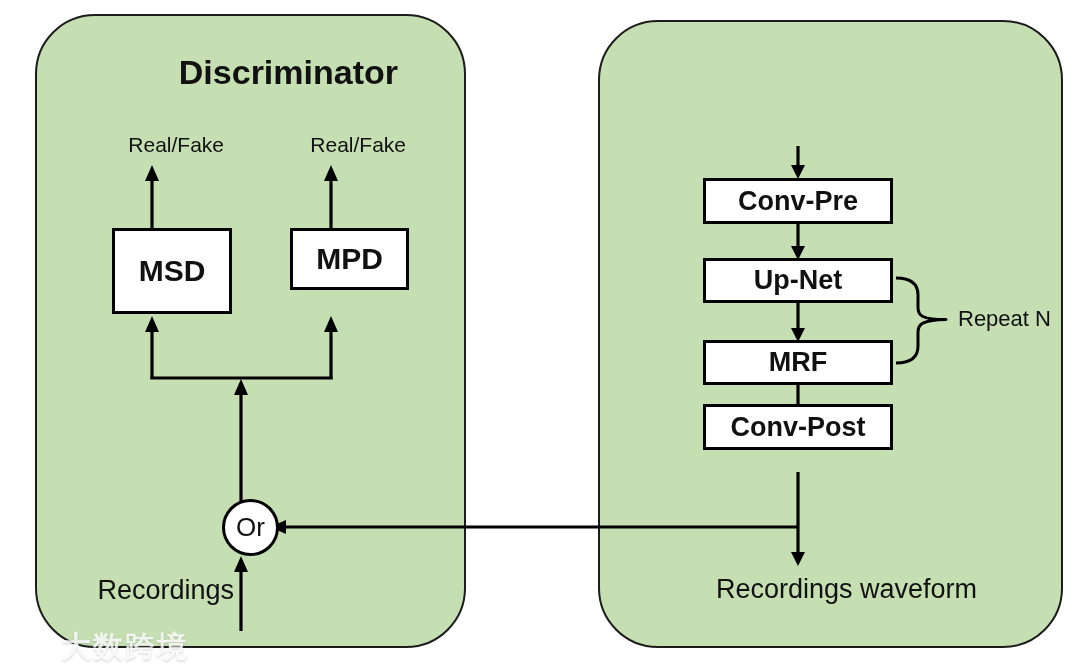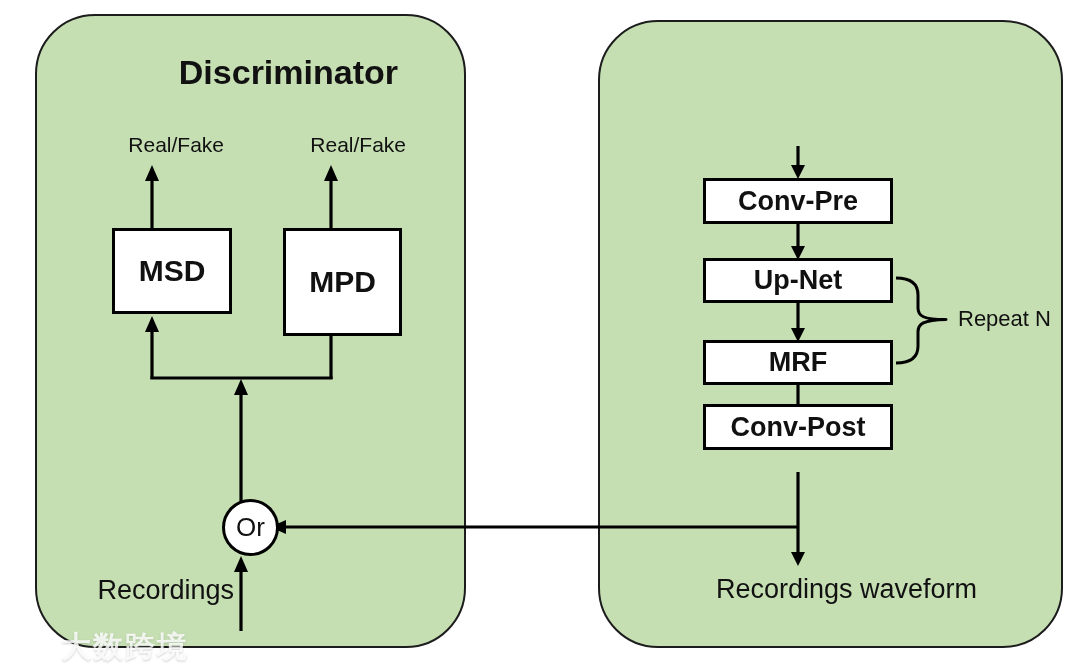--- a/index.html
+++ b/index.html
@@ -112,21 +112,21 @@
         <polygon points="798,566 791,552 805,552"></polygon>
     </g>
 
     <path class="brace" d="M 896 278 C 911 278 918 284 918 295 L 918 308 C 918 316 923 319.5 946 319.5 C 923 320 918 324 918 332 L 918 346 C 918 357 911 363 896 363"></path>
   </svg>
 
   <div class="lbl title" style="left:92px;top:53px;width:306px;">Discriminator</div>
   <div class="lbl small" style="left:74px;top:133px;width:150px;">Real/Fake</div>
   <div class="lbl small" style="left:256px;top:133px;width:150px;">Real/Fake</div>
   <div class="node node-big" style="left:92px;top:228px;width:120px;height:86px;">MSD</div>
-  <div class="node node-big" style="left:263px;top:228px;width:119px;height:108px;">MPD</div>
+  <div class="node node-big" style="left:270px;top:228px;width:119px;height:62px;">MPD</div>
   <div class="or-node">Or</div>
   <div class="lbl big" style="left:88px;top:575px;width:146px;">Recordings</div>
 
   <div class="node node-slim" style="left:703px;top:178px;width:190px;height:46px;">Conv-Pre</div>
   <div class="node node-slim" style="left:703px;top:258px;width:190px;height:45px;">Up-Net</div>
   <div class="node node-slim" style="left:703px;top:340px;width:190px;height:45px;">MRF</div>
   <div class="node node-slim" style="left:703px;top:404px;width:190px;height:46px;">Conv-Post</div>
   <div class="lbl repeat" style="left:958px;top:306px;">Repeat N</div>
   <div class="lbl big" style="left:677px;top:574px;width:300px;">Recordings waveform</div>
 

